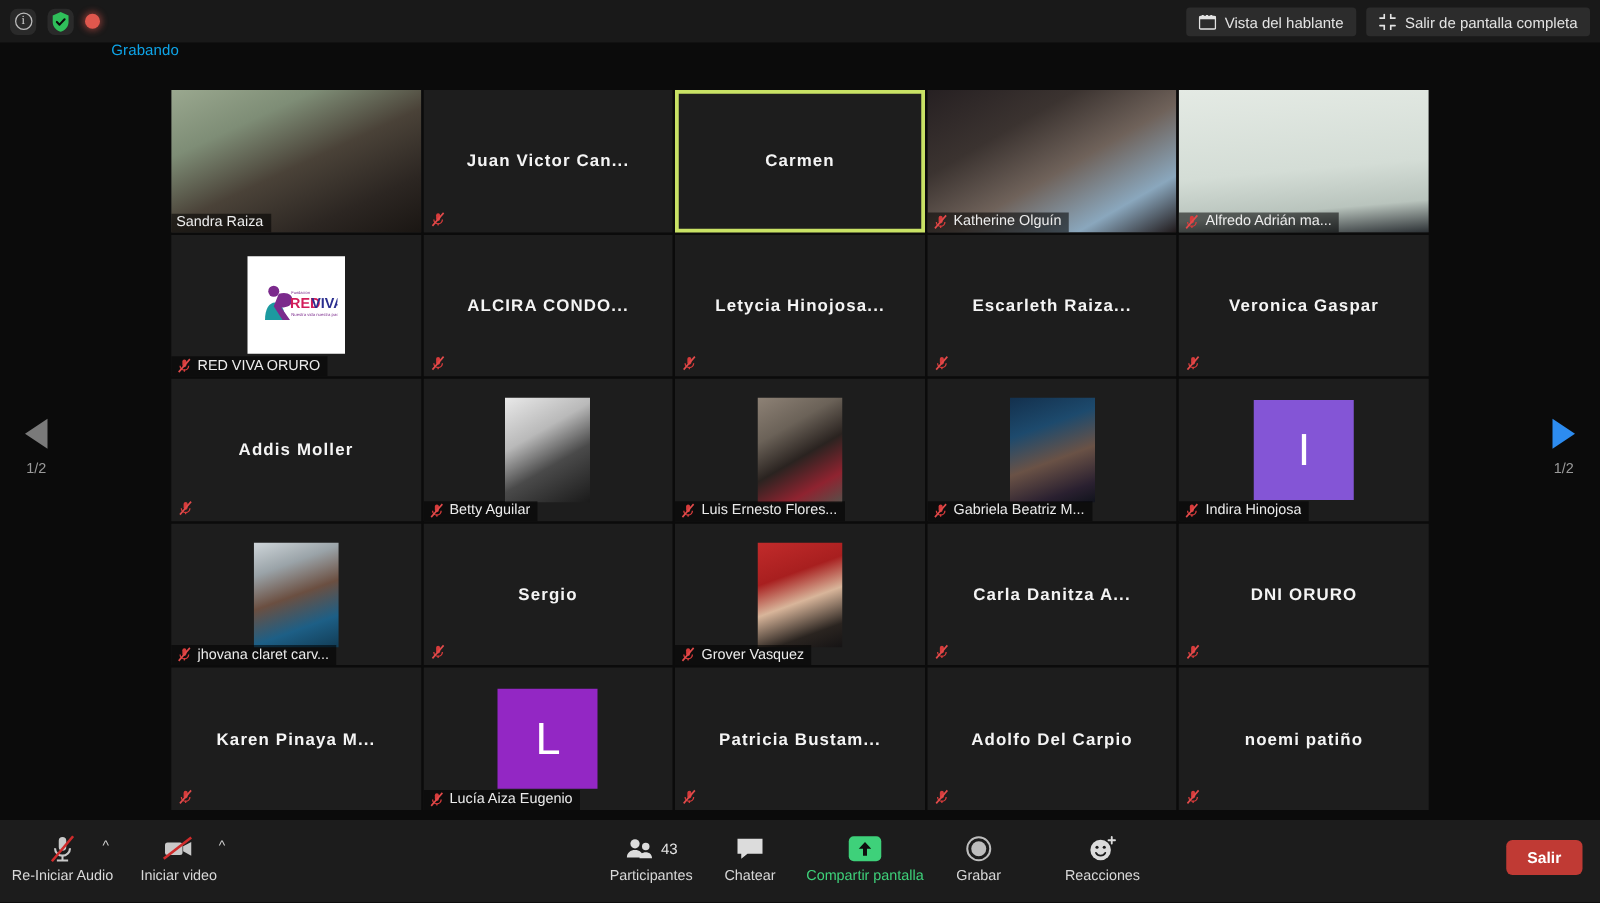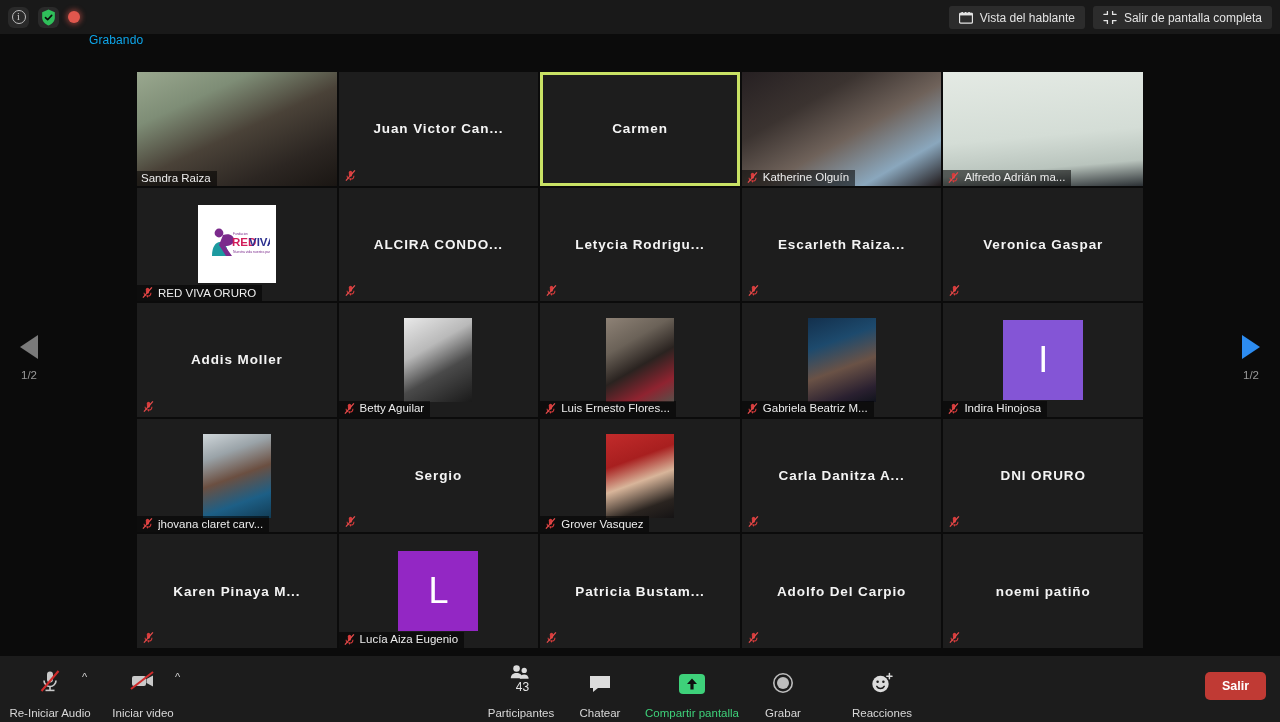--- a/index.html
+++ b/index.html
@@ -103,22 +103,22 @@
   
   .bottombar {
     position: absolute; bottom: 0; left: 0; width: 1280px; height: 66px;
     background: #1c1c1c;
   }
   .bb-item {
     position: absolute; display: flex; flex-direction: column;
     align-items: center; justify-content: flex-start;
     top: 8px; cursor: pointer; width: 92px;
   }
-  .bb-icon { height: 30px; display: flex; align-items: center; justify-content: flex-end; flex-direction: column; }
-  .bb-label { color: #d8d8d8; font-size: 11.5px; margin-top: 13px; white-space: nowrap; }
+  .bb-icon { height: 30px; display: flex; align-items: center; justify-content: flex-start; }
+  .bb-label { color: #d8d8d8; font-size: 11.5px; margin-top: 1px; white-space: nowrap; }
   .bb-label.green { color: #3ed17a; }
   .caret {
     position: absolute; top: 16px; color: #cfcfcf; font-size: 11px;
     line-height: 1; user-select: none;
   }
   .badge-count {
     color: #e6e6e6; font-size: 12px; margin-left: 3px; font-weight: 500;
   }
   .share-chip {
     width: 26px; height: 20px; background: #3ed17a; border-radius: 4px;
@@ -259,21 +259,21 @@
         <div class="tile">
           <div class="tile-name-center">ALCIRA CONDO...</div>
           <svg class="mute mute-corner" viewBox="0 0 16 16">
             <rect x="6" y="2" width="4" height="7.5" rx="2" fill="#d63b3b"></rect>
             <path d="M3.8 8.2 a4.2 4.2 0 0 0 8.4 0" stroke="#d63b3b" stroke-width="1.3" fill="none"></path>
             <rect x="7.35" y="11.6" width="1.3" height="2.4" fill="#d63b3b"></rect>
             <line x1="2.4" y1="14.4" x2="13.4" y2="1.6" stroke="#e24b4b" stroke-width="1.6"></line>
           </svg>
         </div>
         <div class="tile">
-          <div class="tile-name-center">Letycia Rodrigu...</div>
+          <div class="tile-name-center">Letycia Hinojosa...</div>
           <svg class="mute mute-corner" viewBox="0 0 16 16">
             <rect x="6" y="2" width="4" height="7.5" rx="2" fill="#d63b3b"></rect>
             <path d="M3.8 8.2 a4.2 4.2 0 0 0 8.4 0" stroke="#d63b3b" stroke-width="1.3" fill="none"></path>
             <rect x="7.35" y="11.6" width="1.3" height="2.4" fill="#d63b3b"></rect>
             <line x1="2.4" y1="14.4" x2="13.4" y2="1.6" stroke="#e24b4b" stroke-width="1.6"></line>
           </svg>
         </div>
         <div class="tile">
           <div class="tile-name-center">Escarleth Raiza...</div>
           <svg class="mute mute-corner" viewBox="0 0 16 16">

